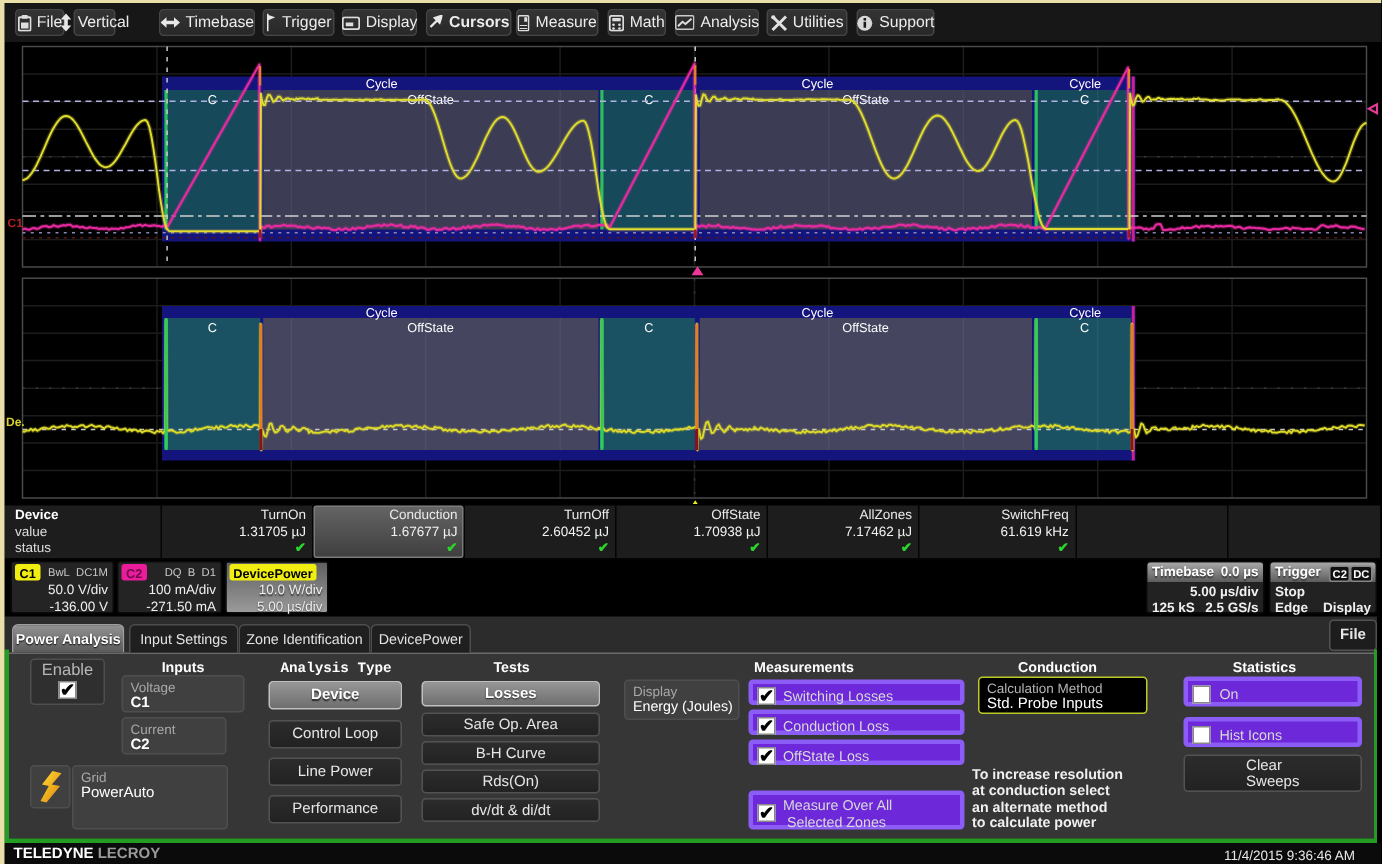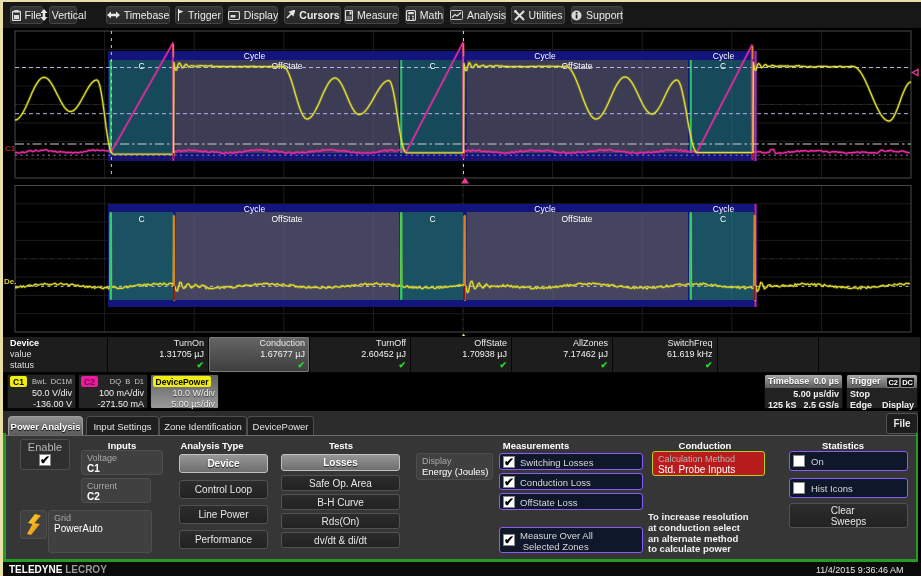--- a/index.html
+++ b/index.html
@@ -37,21 +37,21 @@
 .tab.active { background:linear-gradient(#929292,#5a5a5a); color:#fff; font-weight:bold; border-color:#9e9e9e;
   text-shadow:0 1px 1px #000; }
 .sechead { position:absolute; color:#fff; font-weight:bold; font-size:9.5px; }
 .dbtn { position:absolute; background:linear-gradient(#2c2c2c,#222); border:1px solid #525252; border-radius:3px;
   color:#e6e6e6; font-size:10px; display:flex; align-items:center; justify-content:center; }
 .dbtn.sel { background:linear-gradient(#969696,#6e6e6e); border:1px solid #c0c0c0; color:#fff;
   font-weight:bold; text-shadow:0 1px 1px #222; }
 .fbox { position:absolute; background:#404040; border:1px solid #4e4e4e; border-radius:3px; }
 .flab { position:absolute; left:5px; top:2px; font-size:9px; color:#a8a8a8; }
 .fval { position:absolute; left:5px; top:12px; font-size:10px; color:#fff; font-weight:bold;}
-.chkrow { position:absolute; background:#0f172a; border:1px solid #8b5cf6; border-radius:3px; }
+.chkrow { position:absolute; background:#6d28d9; border:3px solid #8b5cf6; border-radius:3px; }
 .chk { position:absolute; width:12px; height:12px; background:#fff; border:1px solid #888; }
 .chk:after { content:"\2714"; position:absolute; left:0px; top:-2px; color:#000; font-size:12px; font-weight:bold;}
 .chk.off:after { content:""; }
 .clab { position:absolute; font-size:9.5px; color:#d8d8d8; }
 
 .grn { position:absolute; background:#249c24; z-index:40;}
 #sbar { left:3px; top:562px; width:918px; height:14px; background:#0b0b0b; }
 </style></head><body>
 <div id="root">
 <div id="frameL" class="abs"></div>
@@ -365,21 +365,21 @@
               <stop offset="1" stop-color="#e08010"></stop>
             </linearGradient>
           </defs>
           <path d="M9 0 L2 9 L6.5 10 L1 20 L5 21 L14 10 L8.5 9 L15 1.5 Z" fill="url(#lg)"></path>
         </svg>
       </div>
 <div class="fbox" style="left:45px;top:99px;width:104px;height:43px;">
         <div class="flab">Grid</div>
         <div class="fval" style="font-weight:normal;">PowerAuto</div>
       </div>
-<div class="sechead" style="left:164px;top:29px;width:90px;text-align:center;">Analysis Type</div>
+<div class="sechead" style="left:184px;top:29px;width:90px;text-align:left;font-family:Liberation Mono, monospace;">Analysis Type</div>
 <div class="dbtn sel" style="left:176px;top:43px;width:89px;height:19px;">Device</div>
 <div class="dbtn" style="left:176px;top:69px;width:89px;height:19px;">Control Loop</div>
 <div class="dbtn" style="left:176px;top:94px;width:89px;height:19px;">Line Power</div>
 <div class="dbtn" style="left:176px;top:119px;width:89px;height:19px;">Performance</div>
 <div class="sechead" style="left:278px;top:29px;width:120px;text-align:center;">Tests</div>
 <div class="dbtn sel" style="left:278px;top:43px;width:119px;height:17px;">Losses</div>
 <div class="dbtn" style="left:278px;top:64px;width:119px;height:16px;">Safe Op. Area</div>
 <div class="dbtn" style="left:278px;top:83px;width:119px;height:16px;">B-H Curve</div>
 <div class="dbtn" style="left:278px;top:102px;width:119px;height:16px;">Rds(On)</div>
 <div class="dbtn" style="left:278px;top:121px;width:119px;height:16px;">dv/dt &amp; di/dt</div>
@@ -398,21 +398,21 @@
       </div>
 <div class="chkrow" style="left:496px;top:82px;width:144px;height:17px;">
         <div class="chk" style="left:3px;top:1.5px;"></div>
         <div class="clab" style="left:20px;top:2.5px;">OffState Loss</div>
       </div>
 <div class="chkrow" style="left:496px;top:116px;width:144px;height:26px;">
         <div class="chk" style="left:3px;top:6px;"></div>
         <div class="clab" style="left:20px;top:1.5px;">Measure Over All<br>&nbsp;Selected Zones</div>
       </div>
 <div class="sechead" style="left:642px;top:29px;width:120px;text-align:center;">Conduction</div>
-<div class="fbox" style="left:649px;top:40px;width:113px;height:25px;border:1.5px solid #bcca28;background:#b91c1c;">
+<div class="fbox" style="left:649px;top:40px;width:113px;height:25px;border:1.5px solid #bcca28;background:#000000;">
         <div class="flab" style="color:#b4b4b4;">Calculation Method</div>
         <div class="fval" style="font-weight:normal;">Std. Probe Inputs</div>
       </div>
 <div style="position:absolute;left:645px;top:101px;font-size:9.5px;font-weight:bold;color:#f0f0f0;line-height:10.8px;">To increase resolution<br>at conduction select<br>an alternate method<br>to calculate power</div>
 <div class="sechead" style="left:780px;top:29px;width:120px;text-align:center;">Statistics</div>
 <div class="chkrow" style="left:786px;top:40px;width:119px;height:20px;">
         <div class="chk off" style="left:3px;top:3px;"></div>
         <div class="clab" style="left:21px;top:4px;">On</div>
       </div>
 <div class="chkrow" style="left:786px;top:67px;width:119px;height:20px;">

